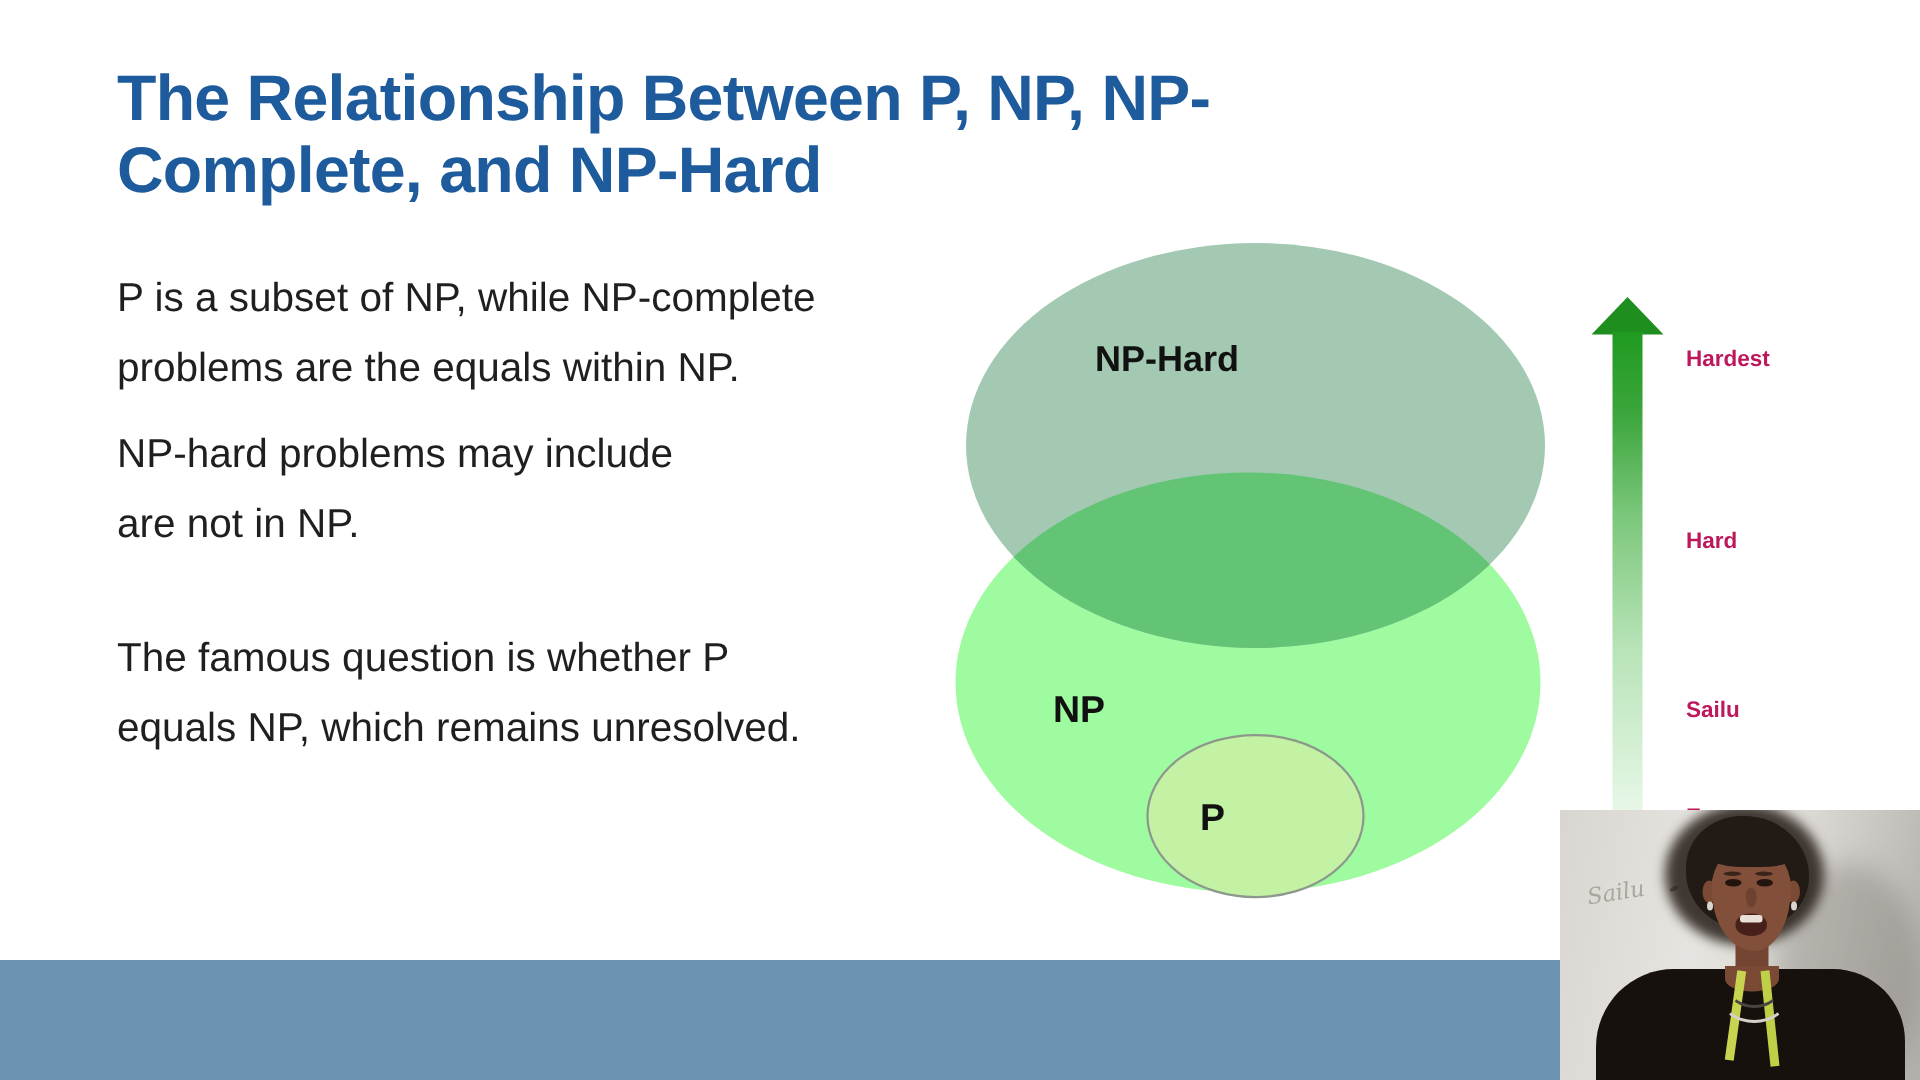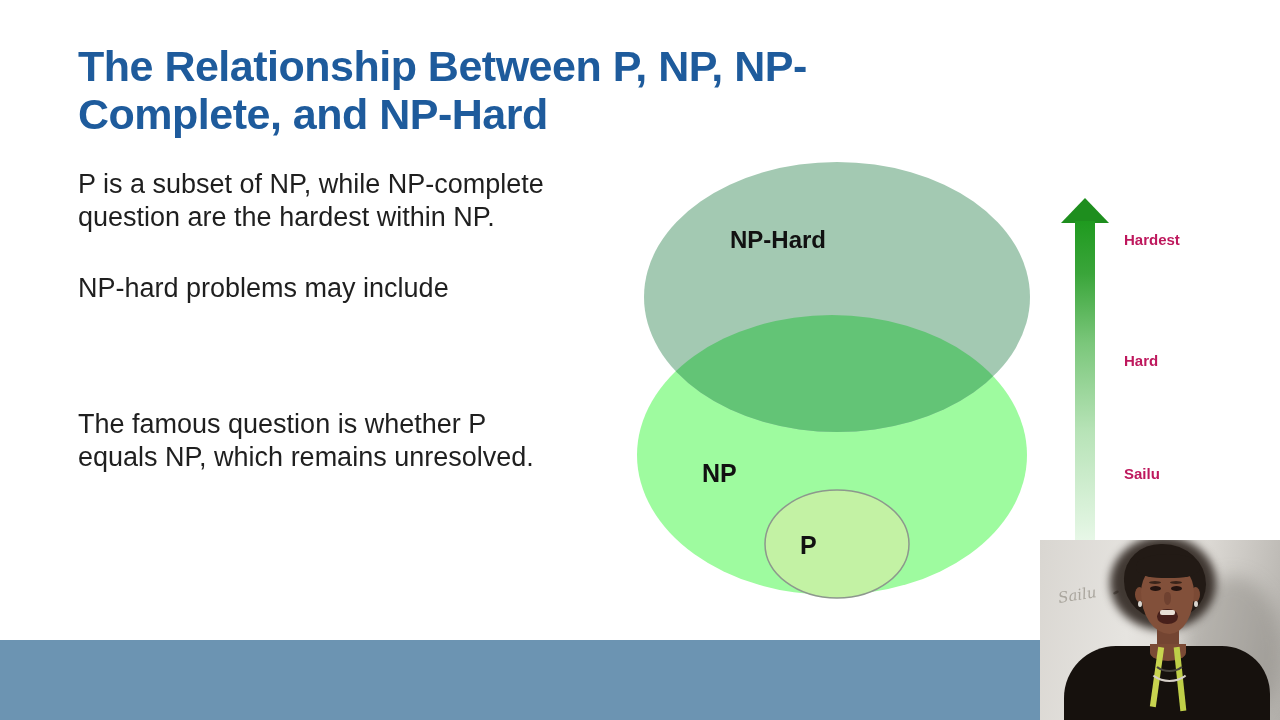--- a/index.html
+++ b/index.html
@@ -7,21 +7,21 @@
               font-family:"Liberation Sans", sans-serif; }
   .stage { position:relative; width:1164px; height:720px; background:#ffffff; }
 
   
   .title { position:absolute; left:78px; top:42px; color:#1e5b9c;
            font-weight:700; font-size:43px; line-height:48px; letter-spacing:-0.5px; }
   .title .line { white-space:nowrap; }
 
   
   .body-text { position:absolute; left:78px; color:#1f1f1f; font-size:27px; line-height:33px; }
-  .body-text .line { white-space:nowrap; }
+  .body-text .line { white-space:nowrap;margin-top:14px; }
   .p1 { top:168px; } .p2 { top:272px; } .p3 { top:408px; }
 
   
   .venn-svg { position:absolute; left:630px; top:158px; }
   .venn-label { position:absolute; color:#111; font-weight:700; text-align:left; }
   .lbl-nphard     { left:730px; top:226px; width:210px; font-size:24px; }
   .lbl-npcomplete { left:727px; top:367px; width:220px; font-size:23px; }
   .lbl-np         { left:702px; top:459px; font-size:25px; }
   .lbl-p          { left:800px; top:531px; width:74px;  font-size:25px; }
 
@@ -87,24 +87,25 @@
 
 <div class="stage">
 
   <div class="title">
     <div class="line">The Relationship Between P, NP, NP-</div>
     <div class="line">Complete, and NP-Hard</div>
   </div>
 
   <div class="body-text p1">
     <div class="line">P is a subset of NP, while NP-complete</div>
-    <div class="line">question are the hardest within NP.</div>
+    <div class="line">problems are the equals within NP.</div>
   </div>
   <div class="body-text p2">
     <div class="line">NP-hard problems may include</div>
+    <div class="line">are not in NP.</div>
   </div>
   <div class="body-text p3">
     <div class="line">The famous question is whether P</div>
     <div class="line">equals NP, which remains unresolved.</div>
   </div>
 
   <svg class="venn-svg" width="402" height="446" viewBox="0 0 402 446">
     <defs>
       <clipPath id="clip-np">
           <ellipse cx="202" cy="297" rx="195" ry="140"></ellipse>

